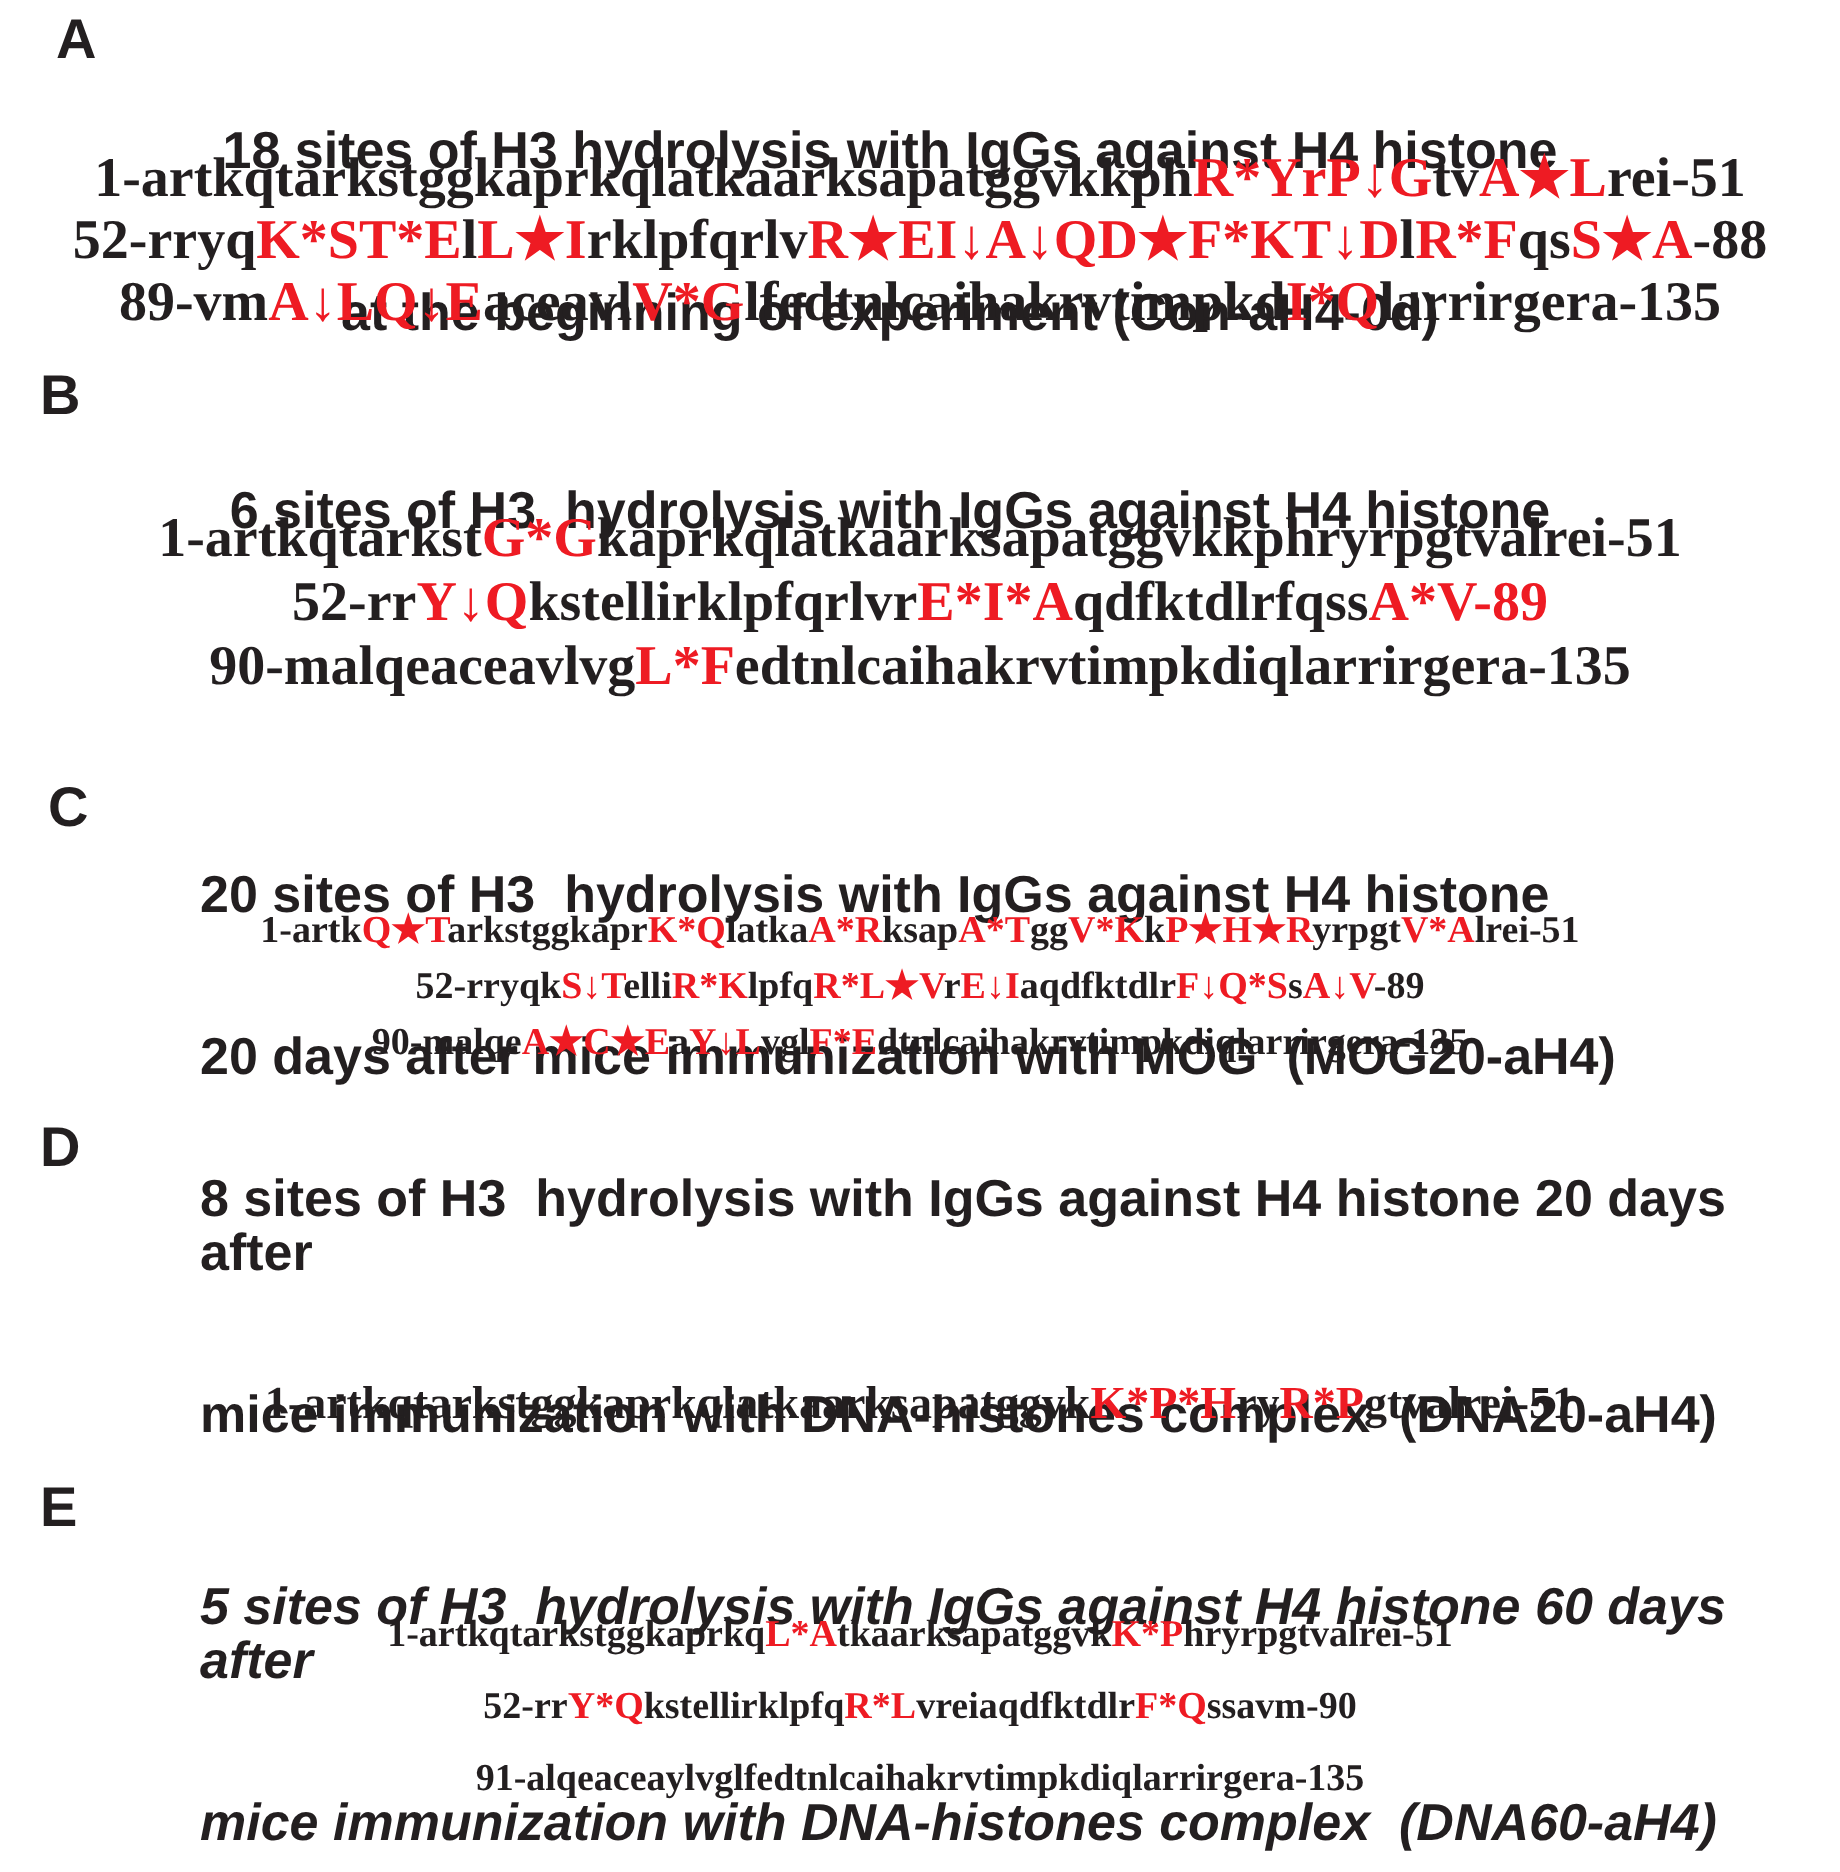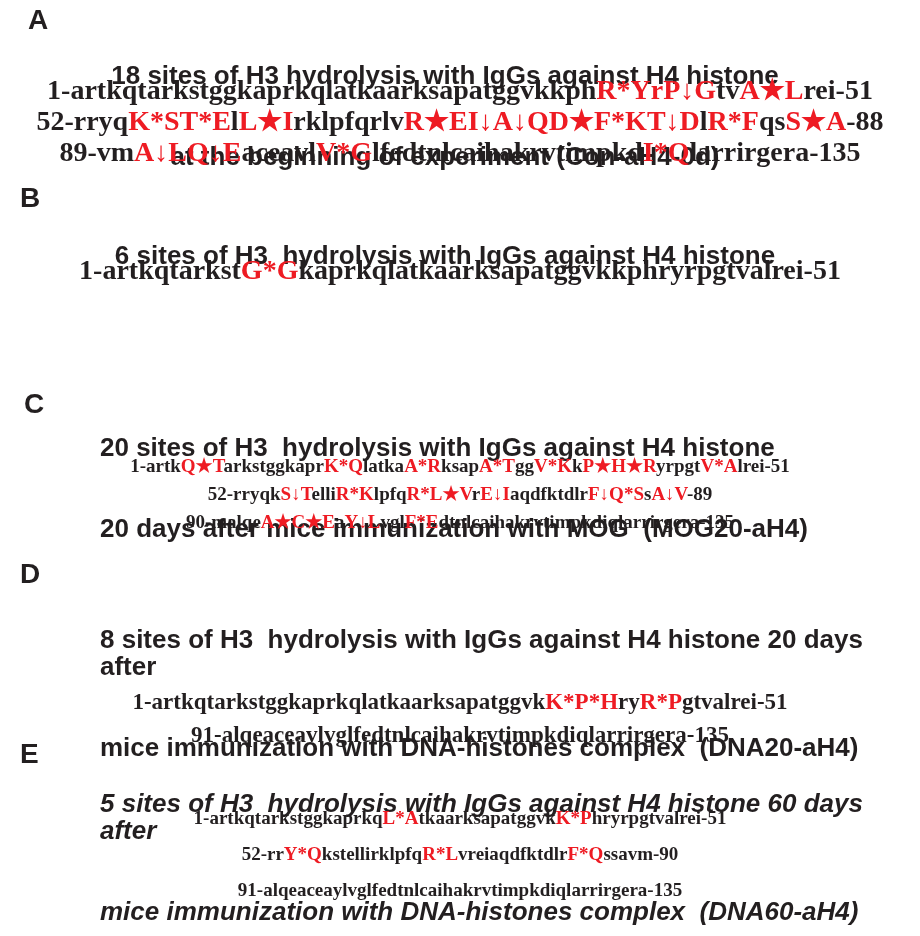--- a/index.html
+++ b/index.html
@@ -47,41 +47,42 @@
   <span class="seq-line"><span class="blk">52-rryq</span><span class="red">K*ST*E</span><span class="blk">l</span><span class="red">L★I</span><span class="blk">rklpfqrlv</span><span class="red">R★EI↓A↓QD★F*KT↓D</span><span class="blk">l</span><span class="red">R*F</span><span class="blk">qs</span><span class="red">S★A</span><span class="blk">-88</span></span>
   <span class="seq-line"><span class="blk">89-vm</span><span class="red">A↓LQ↓E</span><span class="blk">aceavl</span><span class="red">V*G</span><span class="blk">lfedtnlcaihakrvtimpkd</span><span class="red">I*Q</span><span class="blk">larrirgera-135</span></span>
 </div>
 
 <div class="panel-label" style="top:182px;left:20px;">B</div>
 <div class="panel-title title-center" style="top:188px;">
   <div>6 sites of H3  hydrolysis with IgGs against H4 histone</div>
 </div>
 <div class="seq seq-b" style="top:254px;">
   <span class="seq-line"><span class="blk">1-artkqtarkst</span><span class="red">G*G</span><span class="blk">kaprkqlatkaarksapatggvkkphryrpgtvalrei-51</span></span>
+  <span class="seq-line"><span class="blk">52-rr</span><span class="red">Y↓Q</span><span class="blk">kstellirklpfqrlvr</span><span class="red">E*I*A</span><span class="blk">qdfktdlrfqss</span><span class="red">A*V-89</span></span>
+  <span class="seq-line"><span class="blk">90-malqeaceavlvg</span><span class="red">L*F</span><span class="blk">edtnlcaihakrvtimpkdiqlarrirgera-135</span></span>
 </div>
 
 <div class="panel-label" style="top:388px;left:24px;">C</div>
 <div class="panel-title title-left" style="top:380px;">
   <div>20 sites of H3  hydrolysis with IgGs against H4 histone</div>
   <div>20 days after mice immunization with MOG  (MOG20-aH4)</div>
 </div>
 <div class="seq seq-c" style="top:452px;">
   <span class="seq-line"><span class="blk">1-artk</span><span class="red">Q★T</span><span class="blk">arkstggkapr</span><span class="red">K*Q</span><span class="blk">latka</span><span class="red">A*R</span><span class="blk">ksap</span><span class="red">A*T</span><span class="blk">gg</span><span class="red">V*K</span><span class="blk">k</span><span class="red">P★H★R</span><span class="blk">yrpgt</span><span class="red">V*A</span><span class="blk">lrei-51</span></span>
   <span class="seq-line"><span class="blk">52-rryqk</span><span class="red">S↓T</span><span class="blk">elli</span><span class="red">R*K</span><span class="blk">lpfq</span><span class="red">R*L★V</span><span class="blk">r</span><span class="red">E↓I</span><span class="blk">aqdfktdlr</span><span class="red">F↓Q*S</span><span class="blk">s</span><span class="red">A↓V</span><span class="blk">-89</span></span>
   <span class="seq-line"><span class="blk">90-malqe</span><span class="red">A★C★E</span><span class="blk">a</span><span class="red">Y↓L</span><span class="blk">vgl</span><span class="red">F*E</span><span class="blk">dtnlcaihakrvtimpkdiqlarrirgera-135</span></span>
 </div>
 
 <div class="panel-label" style="top:558px;left:20px;">D</div>
-<div class="panel-title title-left" style="top:572px;">
+<div class="panel-title title-left" style="top:532px;">
   <div>8 sites of H3  hydrolysis with IgGs against H4 histone 20 days after</div>
   <div>mice immunization with DNA-histones complex  (DNA20-aH4)</div>
 </div>
 <div class="seq seq-d" style="top:648px;margin-top:37px;">
   <span class="seq-line"><span class="blk">1-artkqtarkstggkaprkqlatkaarksapatggvk</span><span class="red">K*P*H</span><span class="blk">ry</span><span class="red">R*P</span><span class="blk">gtvalrei-51</span></span>
-  <span class="seq-line"><span class="blk">91-alqeaceavlvglfedtnlcaihakrvtimpkdiqlarrirgera-135</span></span>
 </div>
 
 <div class="panel-label" style="top:738px;left:20px;">E</div>
 <div class="panel-title title-left" style="top:736px;font-style:italic;">
   <div>5 sites of H3  hydrolysis with IgGs against H4 histone 60 days after</div>
   <div>mice immunization with DNA-histones complex  (DNA60-aH4)</div>
 </div>
 <div class="seq seq-e" style="top:800px;">
   <span class="seq-line"><span class="blk">1-artkqtarkstggkaprkq</span><span class="red">L*A</span><span class="blk">tkaarksapatggvk</span><span class="red">K*P</span><span class="blk">hryrpgtvalrei-51</span></span>
   <span class="seq-line"><span class="blk">52-rr</span><span class="red">Y*Q</span><span class="blk">kstellirklpfq</span><span class="red">R*L</span><span class="blk">vreiaqdfktdlr</span><span class="red">F*Q</span><span class="blk">ssavm-90</span></span>

